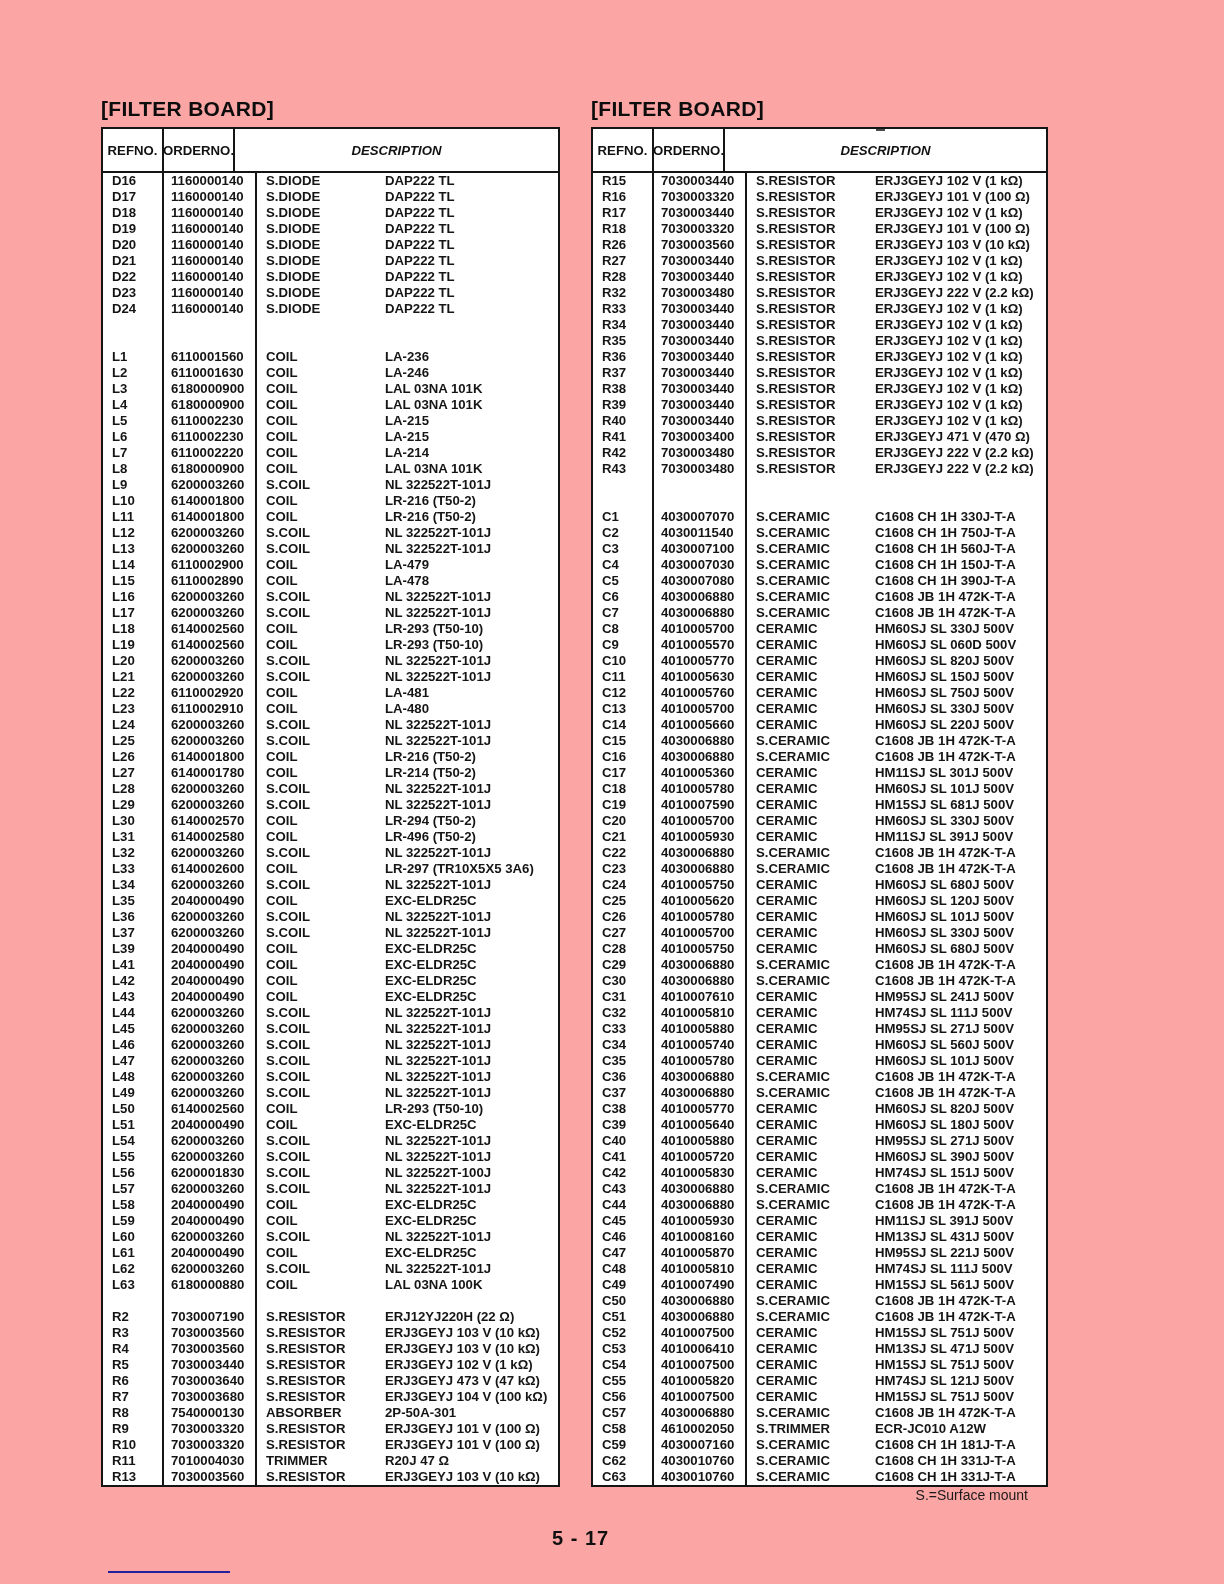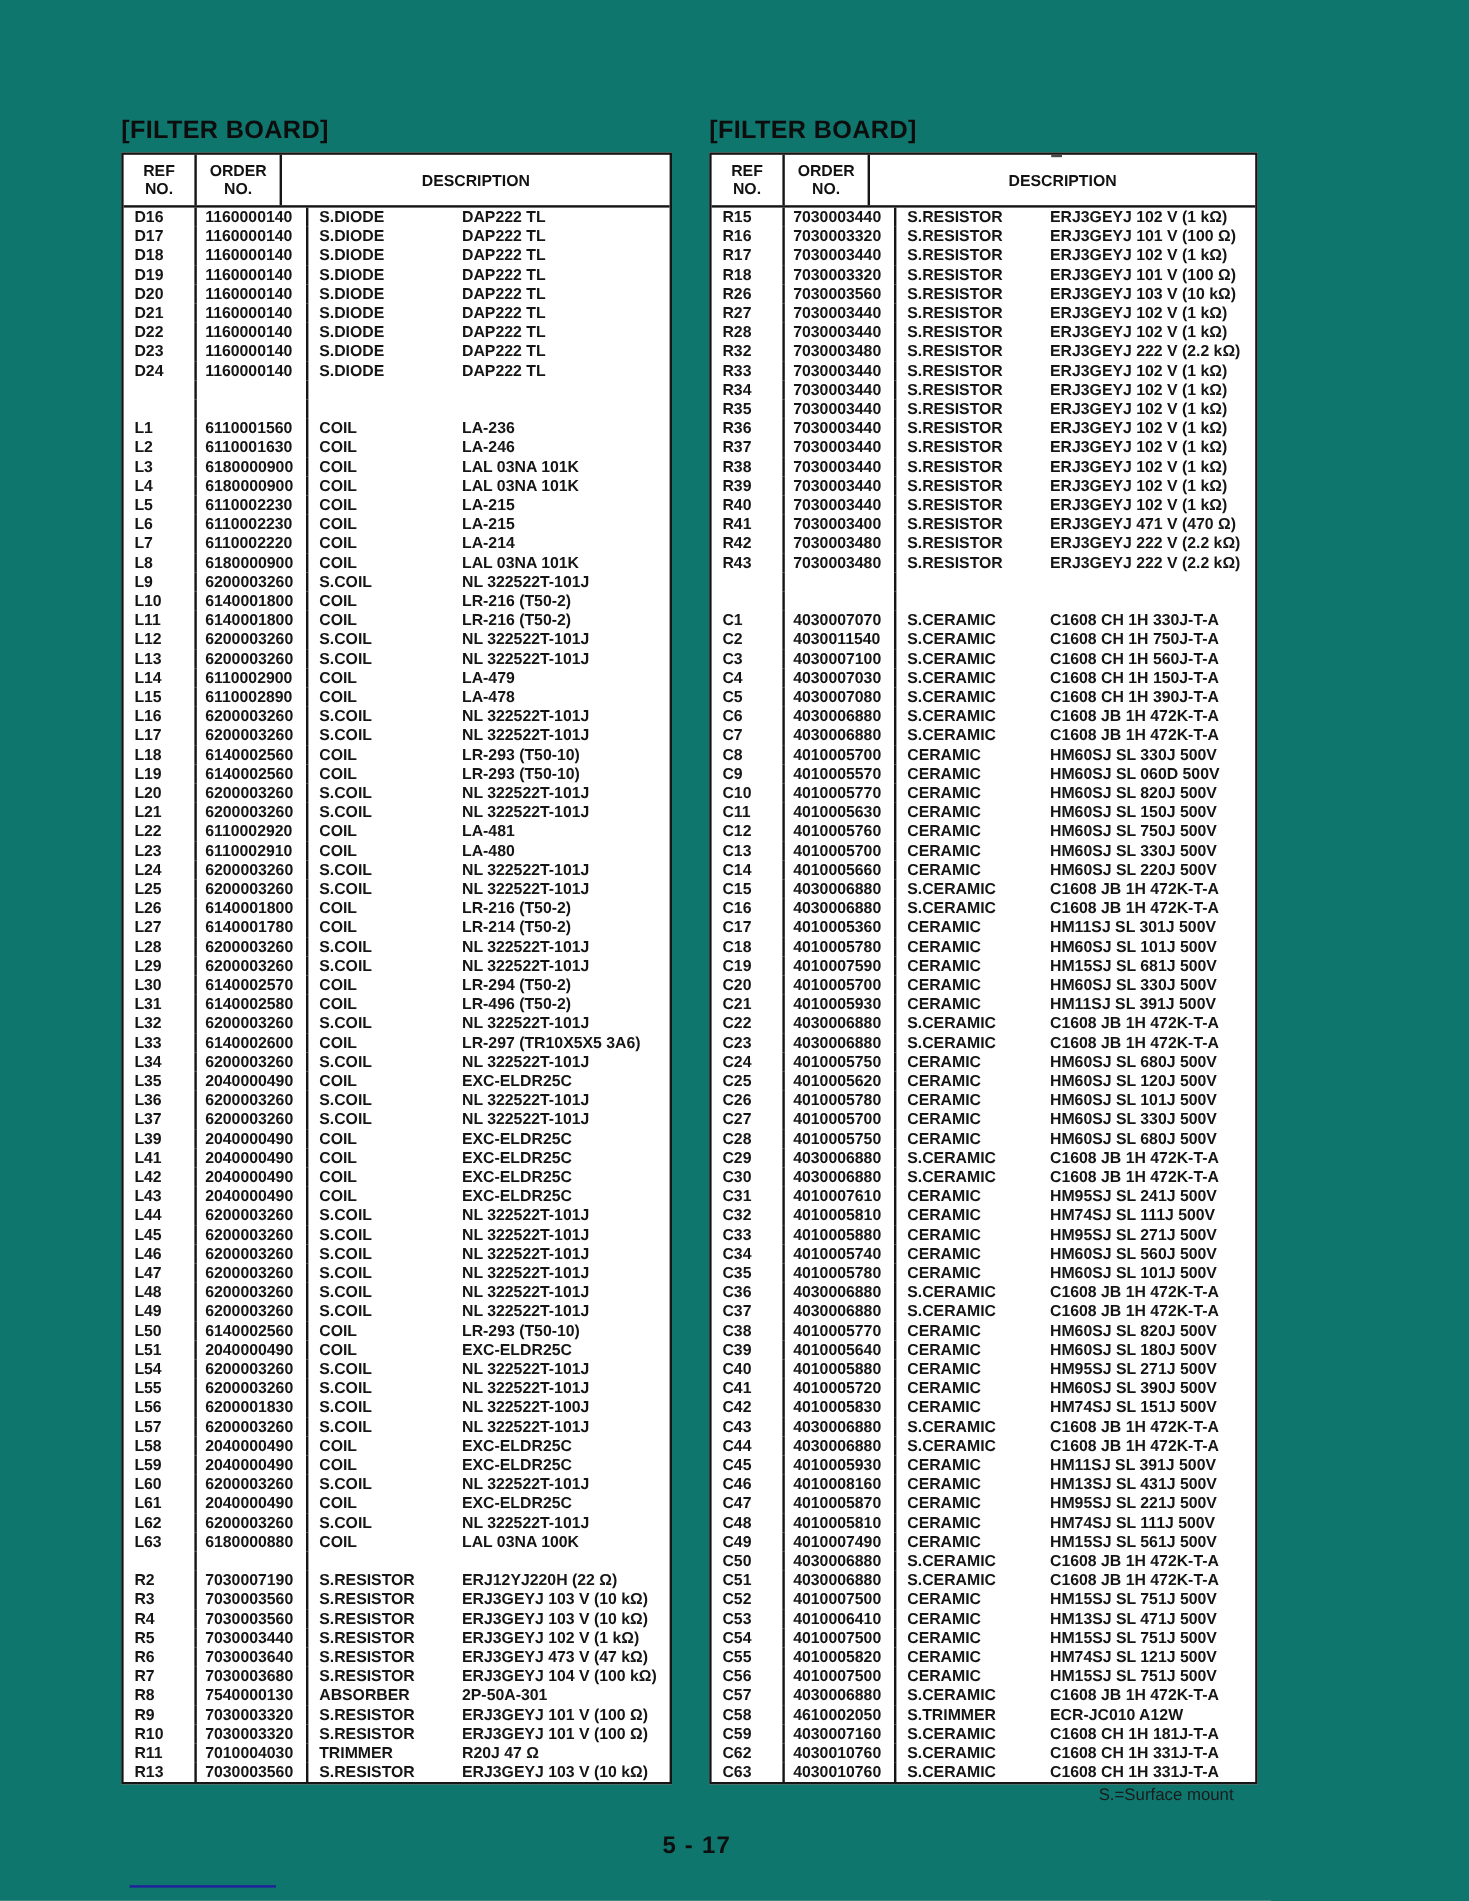--- a/index.html
+++ b/index.html
@@ -1,37 +1,37 @@
 <!DOCTYPE html>
 <html style="--rule-color: #20209a;"><head>
 <meta charset="utf-8">
 <style>
   html,body{margin:0;padding:0;background:#ffffff;}
   body{
     width:1224px;height:1584px;position:relative;overflow:hidden;
     font-family:"Liberation Sans",sans-serif;color:#121212;
     -webkit-font-smoothing:antialiased;
   }
-  .page{position:absolute;inset:0;background:#0f766e;}
+  .page{position:absolute;inset:0;background:#fca5a5;}
   .table-block{position:absolute;top:97px;}
   .table-block.left{left:101px;width:459px;}
   .table-block.right{left:591px;width:457px;}
   .board-title{
     margin:0 0 6px 0;font-size:21px;font-weight:bold;letter-spacing:.3px;
     line-height:24px;color:#0d0d0d;
   }
   .parts-table{border:2px solid #151515;background:#fff;}
   .thead{display:flex;height:44px;border-bottom:2px solid #151515;box-sizing:border-box;}
   .th{
-    display:flex;flex-direction:column;justify-content:center;align-items:center;
+    display:flex;flex-direction:row;justify-content:center;align-items:center;
     font-size:13.2px;font-weight:bold;line-height:15px;box-sizing:border-box;
   }
   .th.ref{width:61px;border-right:2px solid #151515;}
   .th.order{width:71px;border-right:2px solid #151515;justify-content:center;}
-  .th.desc{flex:1;}
+  .th.desc{flex:1;font-style:italic;}
   .tr{display:flex;height:16px;}
   .td{
     font-size:13.2px;font-weight:bold;line-height:16px;white-space:nowrap;
     box-sizing:border-box;color:#151515;
   }
   .td.ref{width:61px;border-right:2px solid #151515;padding-left:9px;}
   .td.order{width:93px;border-right:2px solid #151515;padding-left:7px;}
   .td.type{width:128px;padding-left:9px;}
   .td.part{flex:1;}
   .footer-note{

